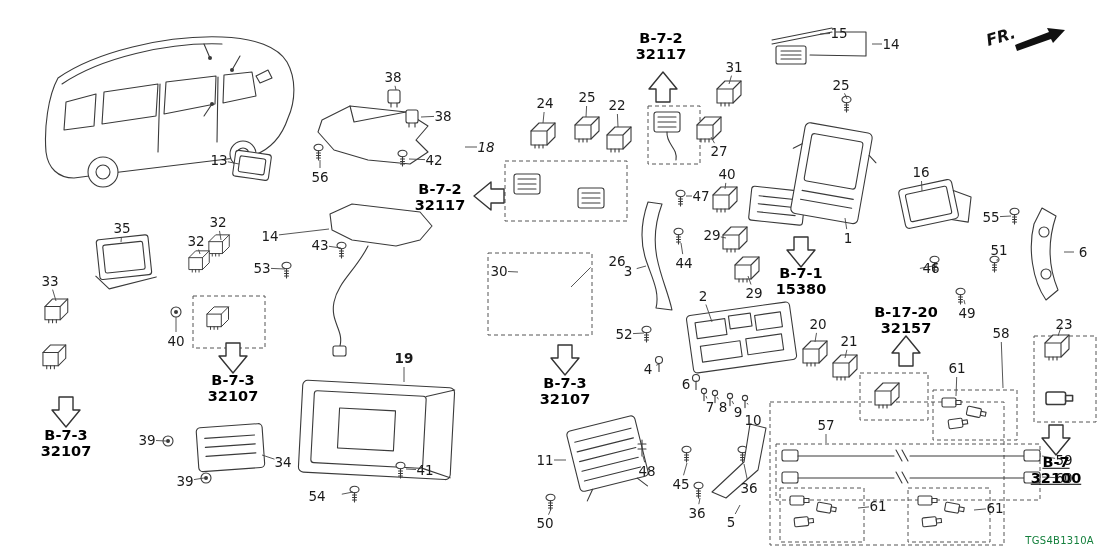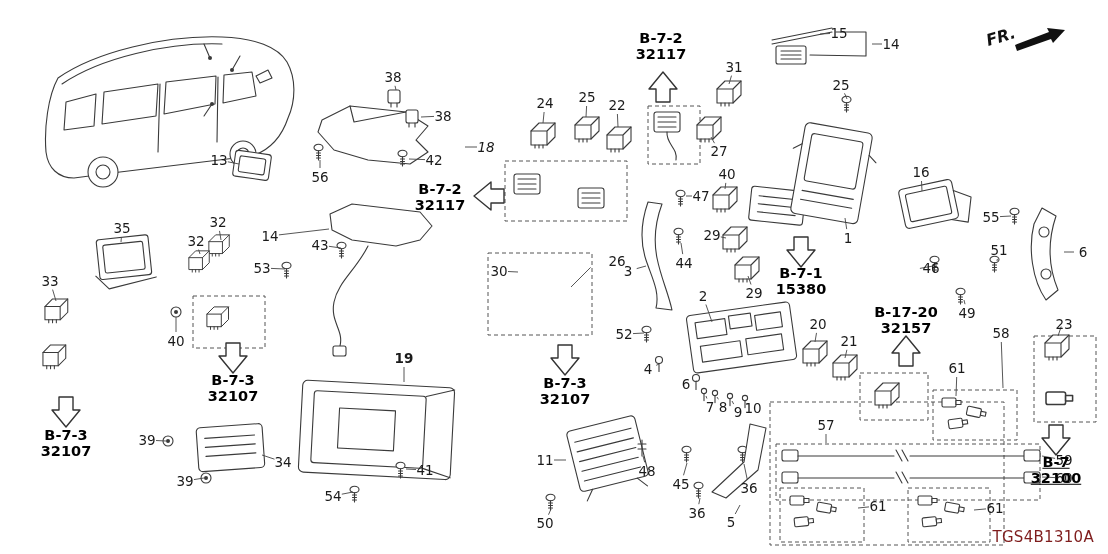--- a/index.html
+++ b/index.html
@@ -8,21 +8,21 @@
   .stage { position:absolute; left:0; top:0; width:1108px; height:554px; }
   svg.layer { position:absolute; left:0; top:0; }
   #callout-layer { position:absolute; left:0; top:0; width:1108px; height:554px; }
   .ln  { fill:none; stroke:#3a3a3a; stroke-width:1.1; stroke-linejoin:round; stroke-linecap:round; }
   .lnf { fill:#ffffff; stroke:#3a3a3a; stroke-width:1.1; stroke-linejoin:round; }
   .dash rect { fill:none; stroke:#555; stroke-width:1; stroke-dasharray:4 3; }
   .leader { stroke:#444; stroke-width:0.9; }
   .block-arrow { fill:#fff; stroke:#333; stroke-width:1.4; stroke-linejoin:round; }
   .callout { position:absolute; transform:translate(-50%,-50%); font-size:13.5px; color:#1a1a1a; white-space:nowrap; }
   .ref { position:absolute; transform:translate(-50%,-50%); font-weight:bold; font-size:14.5px; line-height:1.12; text-align:center; color:#000; white-space:nowrap; }
-  .code { position:absolute; right:14px; bottom:8px; font-size:15px; color:#7f1d1d; letter-spacing:.3px; }
+  .code { position:absolute; right:14px; bottom:8px; font-size:10px; color:#15803d; letter-spacing:.3px; }
   .fr { position:absolute; left:986px; top:27px; font-weight:bold; font-style:italic; font-size:16px; color:#111; transform:rotate(-17deg); }
 </style>
 </head>
 <body>
 
 <div class="stage">
 
   <svg class="layer" width="1108" height="554" viewBox="0 0 1108 554">
     <defs>
       <g id="p-relay">
@@ -355,21 +355,21 @@
   <div id="callout-layer">
       <div class="callout" style="left: 848px; top: 238px;">1</div>
       <div class="callout" style="left: 703px; top: 296px;">2</div>
       <div class="callout" style="left: 628px; top: 271px;">3</div>
       <div class="callout" style="left: 648px; top: 369px;">4</div>
       <div class="callout" style="left: 731px; top: 522px;">5</div>
       <div class="callout" style="left: 686px; top: 384px;">6</div>
       <div class="callout" style="left: 710px; top: 407px;">7</div>
       <div class="callout" style="left: 723px; top: 407px;">8</div>
       <div class="callout" style="left: 738px; top: 412px;">9</div>
-      <div class="callout" style="left: 753px; top: 408px;">10</div>
+      <div class="callout" style="left: 753px; top: 420px;">10</div>
       <div class="callout" style="left: 545px; top: 460px;">11</div>
       <div class="callout" style="left: 1083px; top: 252px;">6</div>
       <div class="callout" style="left: 219px; top: 160px;">13</div>
       <div class="callout" style="left: 891px; top: 44px;">14</div>
       <div class="callout" style="left: 839px; top: 33px;">15</div>
       <div class="callout" style="left: 921px; top: 172px;">16</div>
       <div class="callout" style="left: 270px; top: 236px;">14</div>
       <div class="callout" style="left: 486px; top: 147px; font-style: italic;">18</div>
       <div class="callout" style="left: 404px; top: 358px; font-weight: bold;">19</div>
       <div class="callout" style="left: 818px; top: 324px;">20</div>
@@ -404,21 +404,21 @@
       <div class="callout" style="left: 684px; top: 263px;">44</div>
       <div class="callout" style="left: 681px; top: 484px;">45</div>
       <div class="callout" style="left: 911px; top: 268px; margin-left: 20px;">46</div>
       <div class="callout" style="left: 701px; top: 196px;">47</div>
       <div class="callout" style="left: 647px; top: 471px;">48</div>
       <div class="callout" style="left: 967px; top: 313px;">49</div>
       <div class="callout" style="left: 545px; top: 523px;">50</div>
       <div class="callout" style="left: 999px; top: 250px;">51</div>
       <div class="callout" style="left: 624px; top: 334px;">52</div>
       <div class="callout" style="left: 262px; top: 268px;">53</div>
-      <div class="callout" style="left: 333px; top: 496px; text-align: center;">54</div>
+      <div class="callout" style="left: 317px; top: 496px; text-align: center;">54</div>
       <div class="callout" style="left: 991px; top: 217px;">55</div>
       <div class="callout" style="left: 320px; top: 177px;">56</div>
       <div class="callout" style="left: 826px; top: 425px;">57</div>
       <div class="callout" style="left: 1001px; top: 333px;">58</div>
       <div class="callout" style="left: 1064px; top: 460px;">59</div>
       <div class="callout" style="left: 1064px; top: 478px;">60</div>
       <div class="callout" style="left: 957px; top: 368px;">61</div>
       <div class="callout" style="left: 878px; top: 506px;">61</div>
       <div class="callout" style="left: 995px; top: 508px;">61</div>
       <div class="ref" style="left: 661px; top: 46px;">

